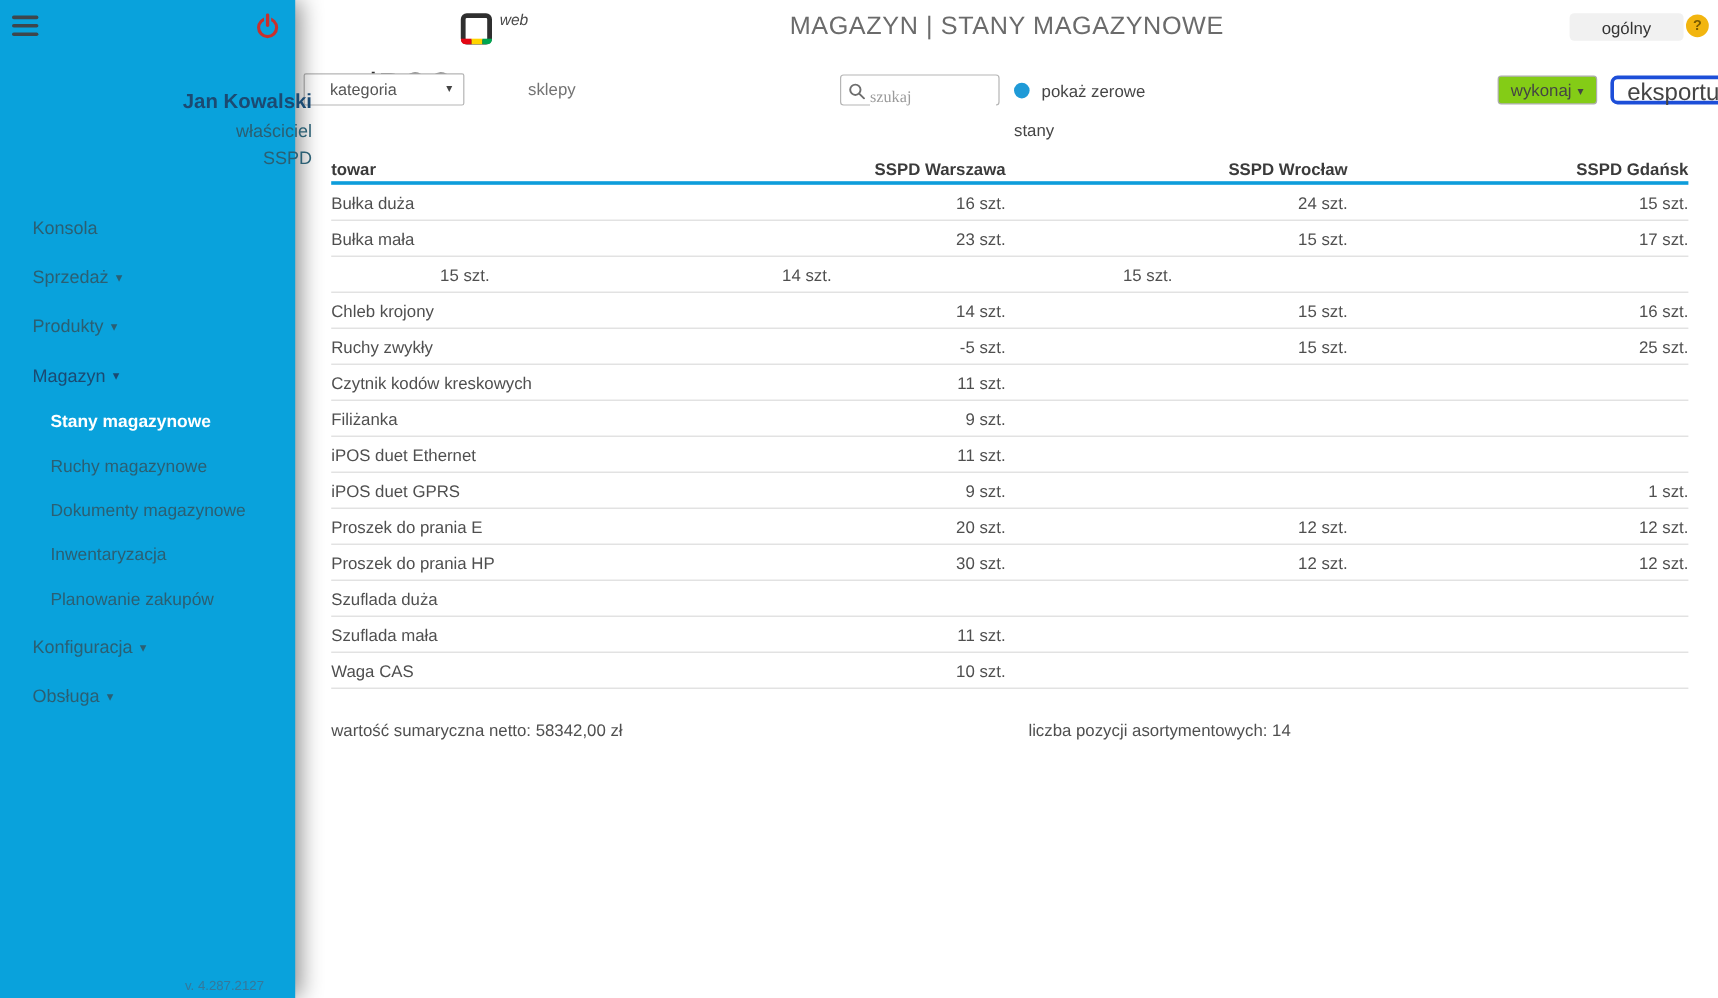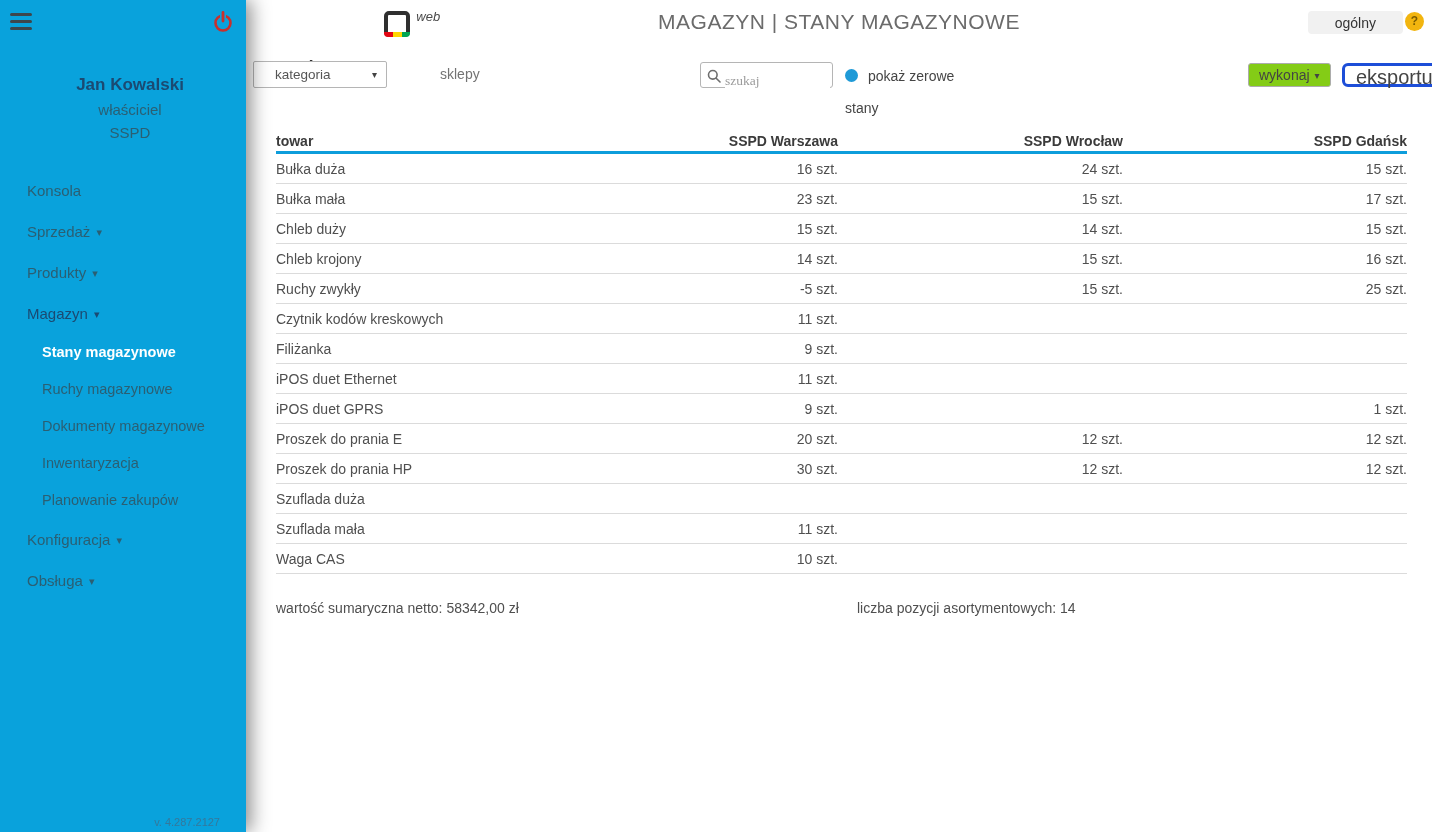--- a/index.html
+++ b/index.html
@@ -9,21 +9,21 @@
 
   
   .sidebar { position:absolute; left:0; top:0; width:246px; height:832px;
     background:#09A2DC; box-shadow:5px 0 18px rgba(0,0,0,0.45); z-index:5; }
   .hamburger { position:absolute; left:10px; top:13px; width:24px; height:20px;
     cursor:pointer; }
   .hamburger span { display:block; width:22px; height:3px; background:#3E464C;
     border-radius:2px; margin:0 0 4px 0; }
   .power-btn { position:absolute; right:12px; top:11px; width:22px; height:22px;
     background:none; border:none; cursor:pointer; }
-  .user { position:absolute; left:0; top:75px; width:260px; text-align:center; }
+  .user { position:absolute; left:0; top:75px; width:260px; text-align:right; }
   .user-name { font-size:17px; font-weight:bold; color:#1B4A72; margin-bottom:6px; }
   .user-role { font-size:15px; color:#2B5F73; margin-bottom:6px; }
   .user-company { font-size:15px; color:#2B5F73; }
   .menu-item { position:absolute; left:27px; font-size:15px; color:#2B5F73;
     cursor:pointer; white-space:nowrap; }
   .menu-item .caret { font-size:11px; margin-left:6px; position:relative; top:-1px; }
   .menu-item.sub { left:42px; font-size:14.5px; }
   .menu-item.active { color:#ffffff; font-weight:bold; }
   .version { position:absolute; right:26px; bottom:4px; font-size:11px;
     color:#35789B; }
@@ -205,21 +205,20 @@
           <span class="c3">24 szt.</span>
           <span class="c4">15 szt.</span>
       </div>
       <div class="row">
         <span class="c1">Bułka mała</span>
           <span class="c2">23 szt.</span>
           <span class="c3">15 szt.</span>
           <span class="c4">17 szt.</span>
       </div>
       <div class="row">
-        <span class="c1">Chleb duży</span>
           <span class="c2">15 szt.</span>
           <span class="c3">14 szt.</span>
           <span class="c4">15 szt.</span>
       </div>
       <div class="row">
         <span class="c1">Chleb krojony</span>
           <span class="c2">14 szt.</span>
           <span class="c3">15 szt.</span>
           <span class="c4">16 szt.</span>
       </div>

